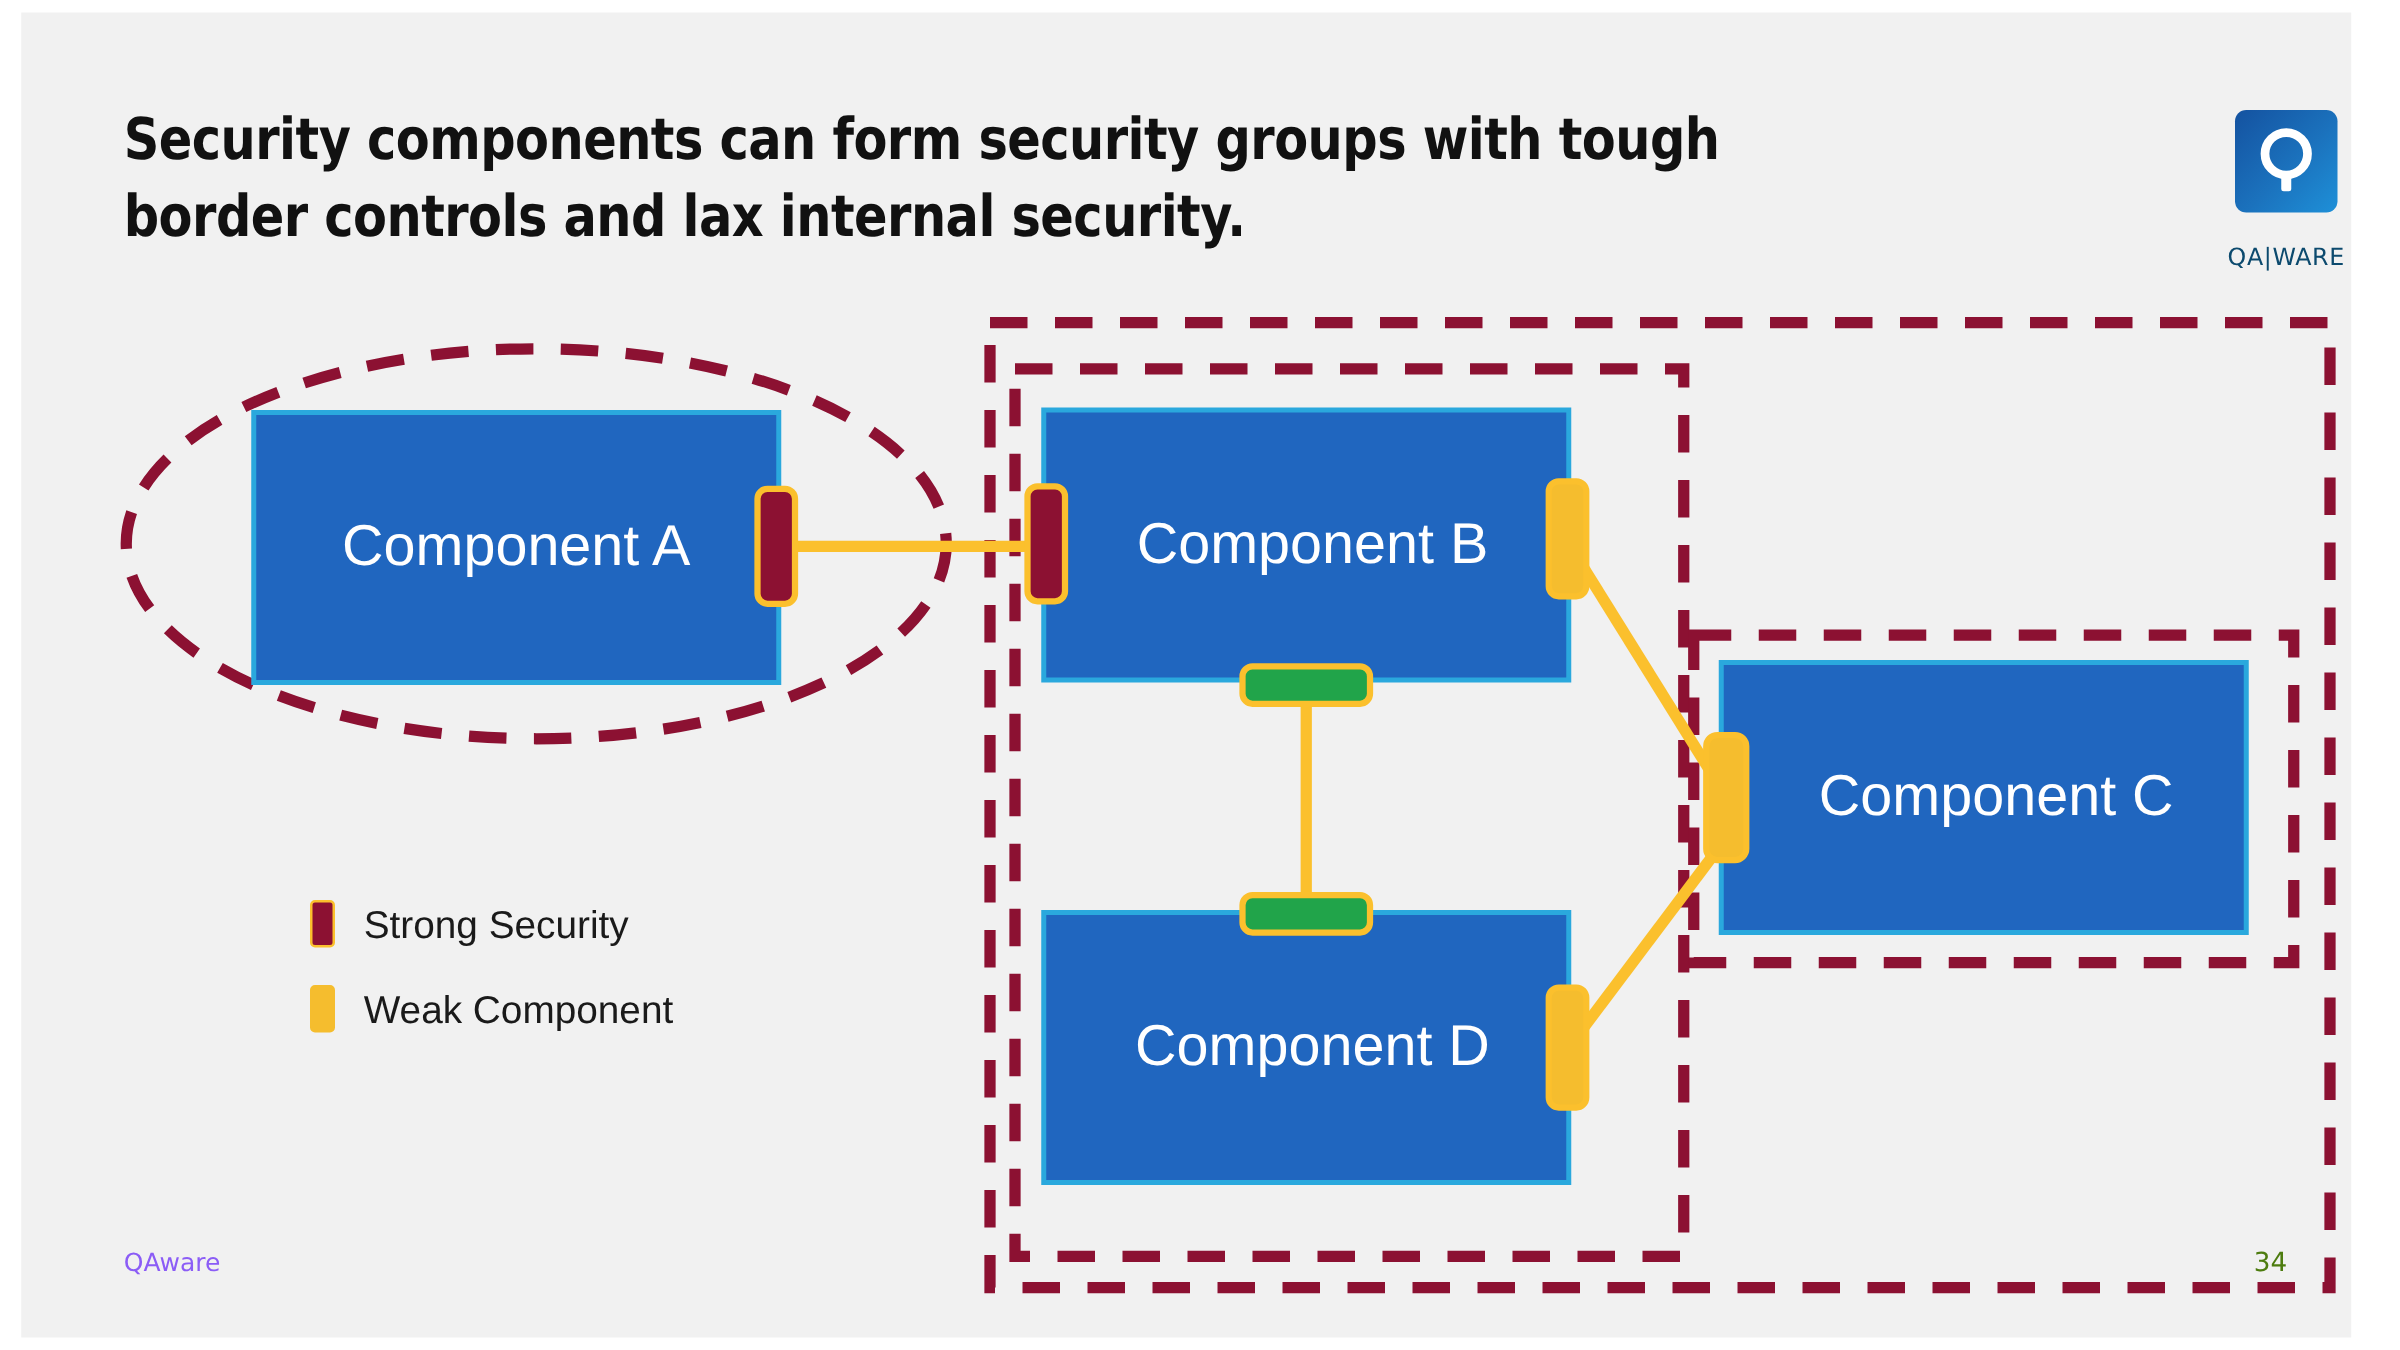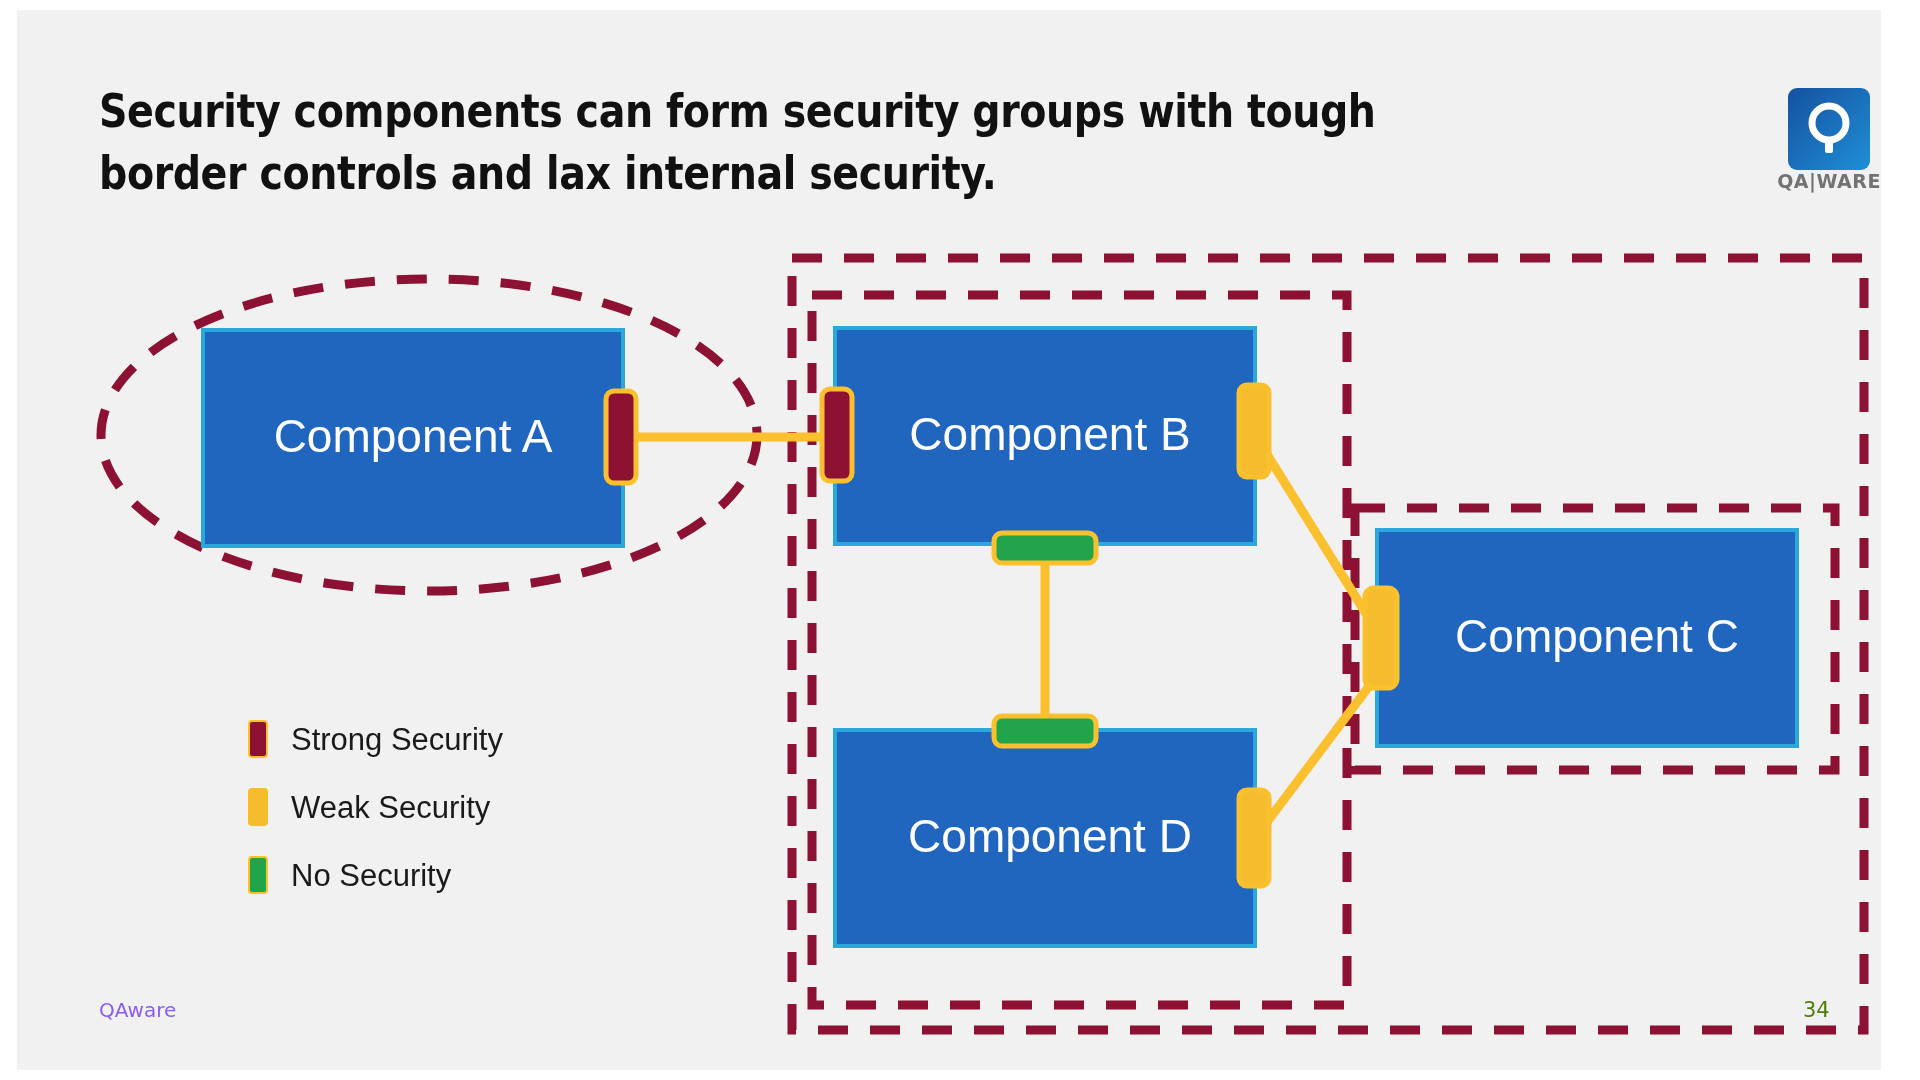--- a/index.html
+++ b/index.html
@@ -51,26 +51,26 @@
   #logo-mark {
     width: 82px;
     height: 82px;
     margin: 0 auto;
     border-radius: 9px;
     background: linear-gradient(135deg, #1452a0 0%, #1b72bd 55%, #1e90d8 100%);
     position: relative;
   }
   #logo-mark svg { display: block; }
   #logo-text {
-    margin-top: 0;
-    font-family: "DejaVu Sans", sans-serif;
-    font-weight: bold;
+    margin-top: 25px;
+    font-family: "DejaVu Sans", sans-serif;
+    font-weight: normal;
     font-size: 19px;
     letter-spacing: 0.5px;
-    color: #737373;
+    color: #0c4a6e;
     white-space: nowrap;
   }
 
   
   #diagram {
     position: absolute;
     left: 0;
     top: 0;
     width: 1864px;
     height: 1060px;
@@ -216,26 +216,20 @@
     <div class="legend-row">
       <span class="legend-swatch-cell">
         <span class="swatch strong"></span>
       </span>
       <span class="legend-label">Strong Security</span>
     </div>
     <div class="legend-row">
       <span class="legend-swatch-cell">
         <span class="swatch weak"></span>
       </span>
-      <span class="legend-label">Weak Security</span>
-    </div>
-    <div class="legend-row">
-      <span class="legend-swatch-cell">
-        <span class="swatch none"></span>
-      </span>
-      <span class="legend-label">No Security</span>
+      <span class="legend-label">Weak Component</span>
     </div>
   </div>
 
   <div id="footer-left">QAware</div>
   <div id="footer-right">34</div>
 
 </div>
 
 </body></html>

